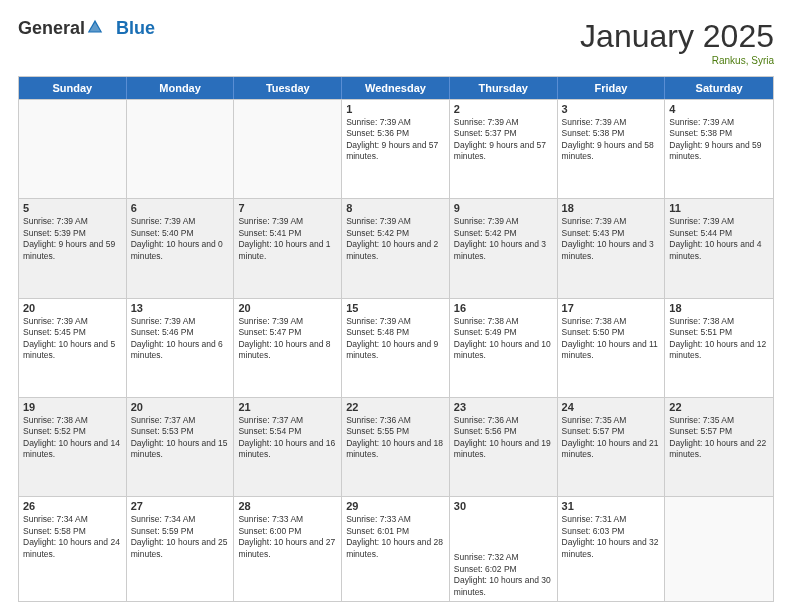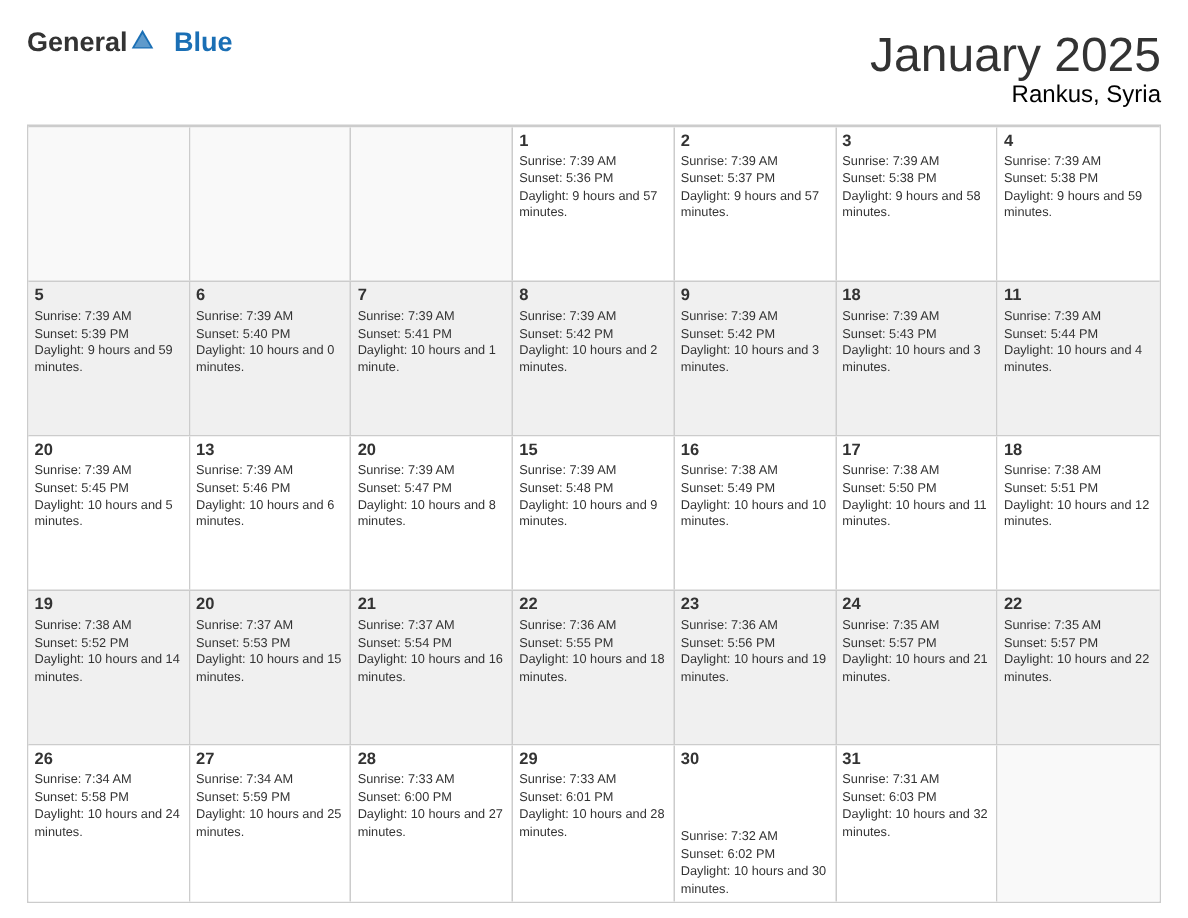--- a/index.html
+++ b/index.html
@@ -51,22 +51,22 @@
     }
     .title-block {
       text-align: right;
     }
     .month-title {
       font-size: 32px;
       color: #333;
       font-weight: normal;
     }
     .location {
-      font-size: 16px;
-      color: #000000;
+      font-size: 10px;
+      color: #4d7c0f;
     }
     .calendar {
       flex: 1;
       display: flex;
       flex-direction: column;
       border: 1px solid #ccc;
     }
     .cal-header {
       display: grid;
       grid-template-columns: repeat(7, 1fr);
@@ -139,20 +139,29 @@
         <span class="logo-blue">Blue</span>
       </div>
     </div>
     <div class="title-block">
       <div class="month-title">January 2025</div>
       <div class="location">Rankus, Syria</div>
     </div>
   </div>
 
   <div class="calendar">
+    <div class="cal-header">
+    <div class="cal-header-cell">Sunday</div>
+        <div class="cal-header-cell">Monday</div>
+        <div class="cal-header-cell">Tuesday</div>
+        <div class="cal-header-cell">Wednesday</div>
+        <div class="cal-header-cell">Thursday</div>
+        <div class="cal-header-cell">Friday</div>
+        <div class="cal-header-cell">Saturday</div>
+      </div>
     <div class="cal-body">
     <div class="cal-row">
           <div class="cal-cell empty"></div>
           <div class="cal-cell empty"></div>
           <div class="cal-cell empty"></div>
           <div class="cal-cell">
             <div class="day-num">1</div>
             <div class="day-info" style="white-space: pre-line;">Sunrise: 7:39 AM
 Sunset: 5:36 PM
 Daylight: 9 hours and 57 minutes.</div>

